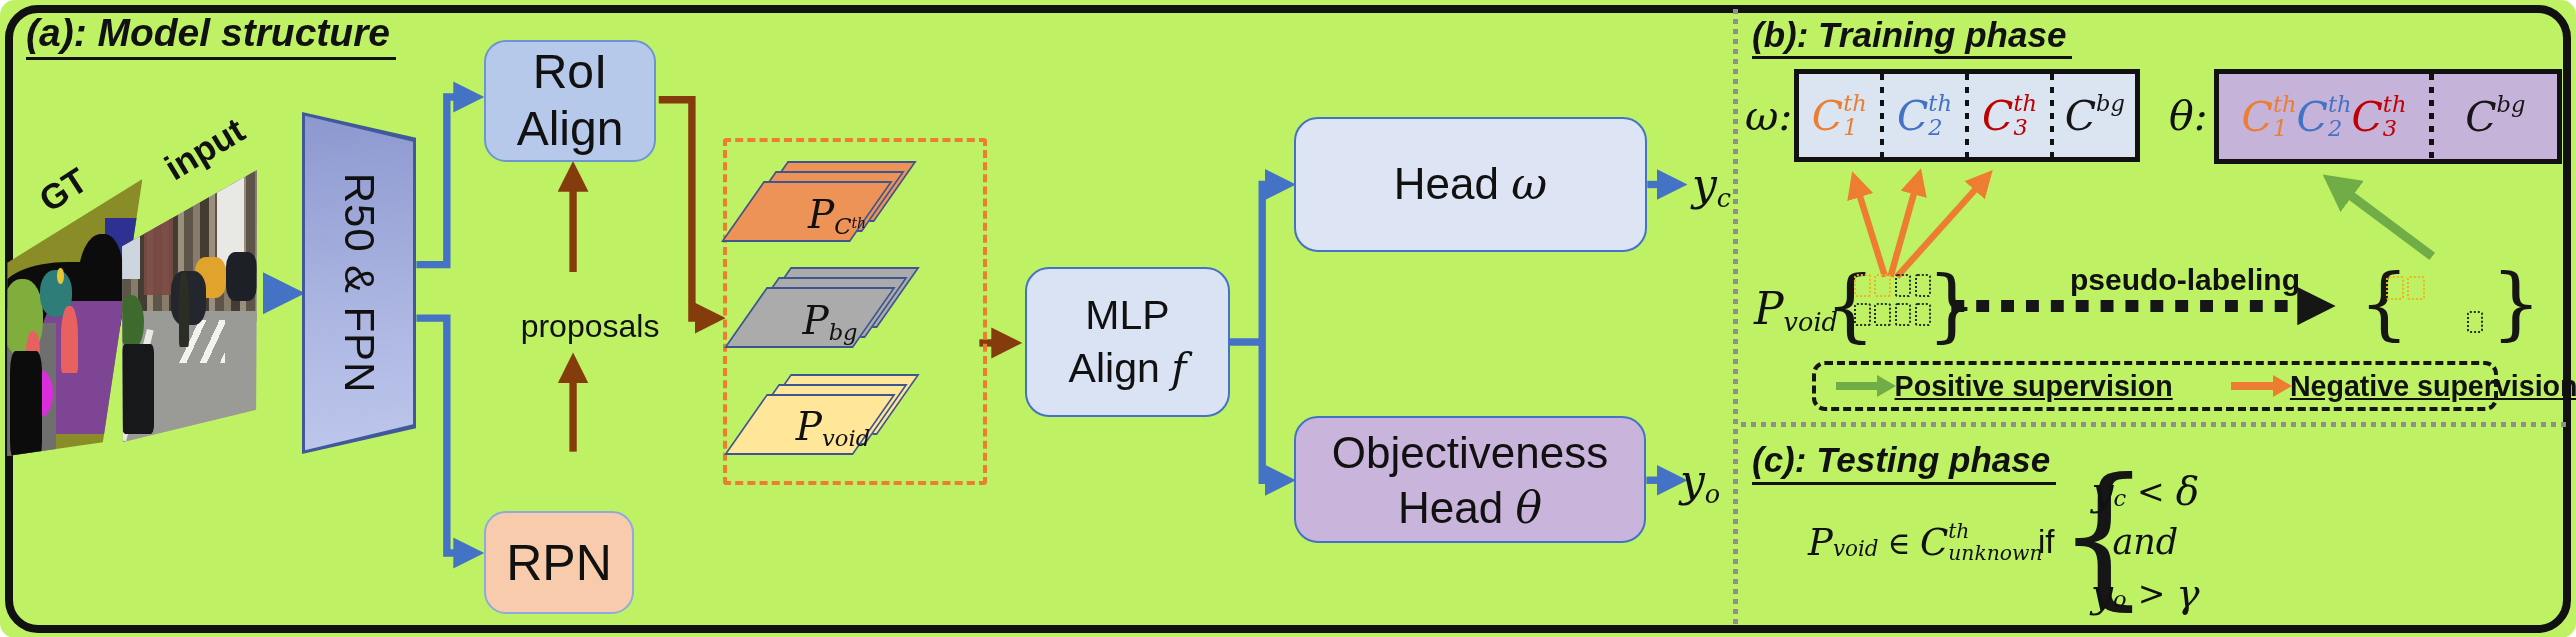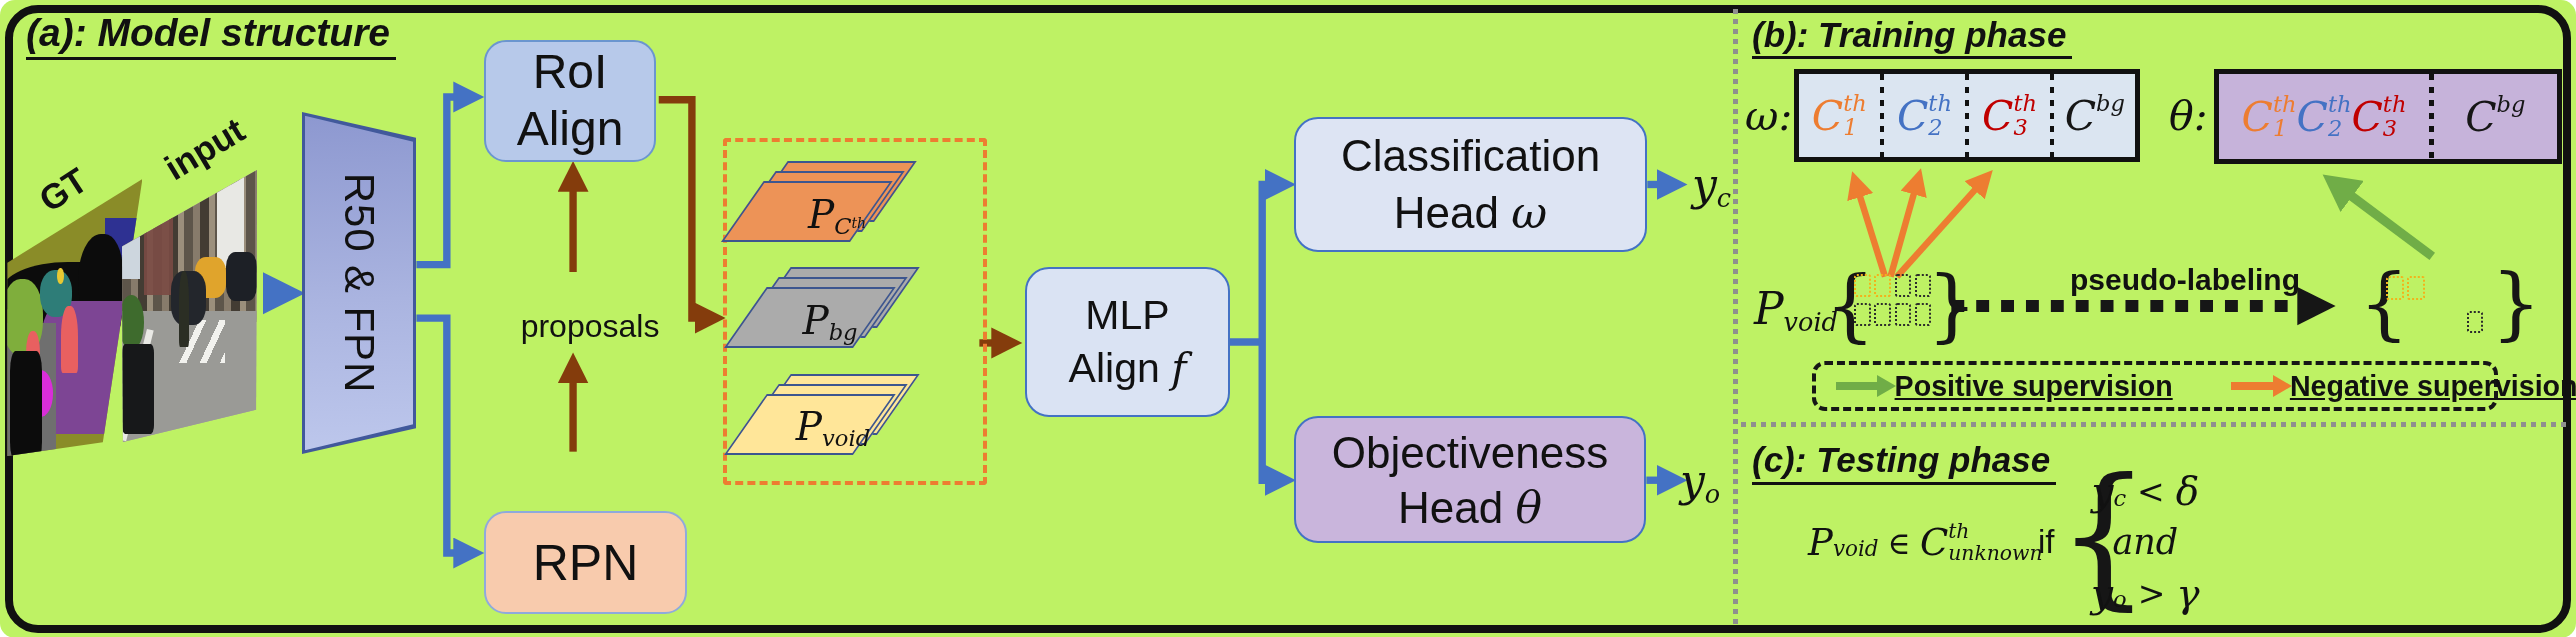--- a/index.html
+++ b/index.html
@@ -44,21 +44,21 @@
               background:linear-gradient(178deg,#8d98d0 0%,#aab4e0 55%,#bdc7ec 100%);
               clip-path:polygon(0 0,100% 7.8%,100% 92.2%,0 100%);}
   #backbone-label{left:50%;top:50%;transform:translate(-50%,-50%) rotate(90deg);
                   font-size:42px;white-space:nowrap;letter-spacing:0.9px;}
 
   
   .box{position:absolute;display:flex;flex-direction:column;align-items:center;
        justify-content:center;text-align:right;box-sizing:border-box;}
   #roi-box{left:484px;top:40px;width:172px;height:122px;background:#b7c9ea;
            border:2.8px solid #6b96cf;border-radius:22px;font-size:48px;line-height:1.18;}
-  #rpn-box{left:484px;top:511px;width:203px;height:103px;background:#f8cbad;
+  #rpn-box{left:484px;top:511px;width:150px;height:103px;background:#f8cbad;
            border:2.8px solid #8faadc;border-radius:22px;font-size:50px;}
   #mlp-box{left:1025px;top:267px;width:205px;height:150px;background:#dae3f3;
            border:2.8px solid #4472C4;border-radius:24px;font-size:41px;line-height:1.3;}
   #cls-box{left:1294px;top:117px;width:353px;height:135px;background:#dde4f3;
            border:2.8px solid #4472C4;border-radius:24px;font-size:44px;line-height:1.28;}
   #obj-box{left:1294px;top:416px;width:352px;height:127px;background:#c9b5dc;
            border:2.8px solid #4472C4;border-radius:24px;font-size:44px;line-height:1.25;}
 
   #proposals{left:590px;top:326px;transform:translate(-50%,-50%);font-size:32px;}
 
@@ -264,21 +264,20 @@
   <div id="stack3-label" class="stack-label m">
     <span>P</span><span class="msub">void</span>
   </div>
 
   <div id="mlp-box" class="box">
     <div>MLP</div>
     <div><span>Align</span>&nbsp;<span class="m">f</span></div>
   </div>
 
   <div id="cls-box" class="box">
-    <div>Classification</div>
     <div><span>Head</span>&nbsp;<span class="m">ω</span></div>
   </div>
 
   <div id="obj-box" class="box">
     <div>Objectiveness</div>
     <div><span>Head</span>&nbsp;<span class="m">θ</span></div>
   </div>
 
   <div id="y-c" class="y-out m">
     <span>y</span><span class="msub">c</span>

